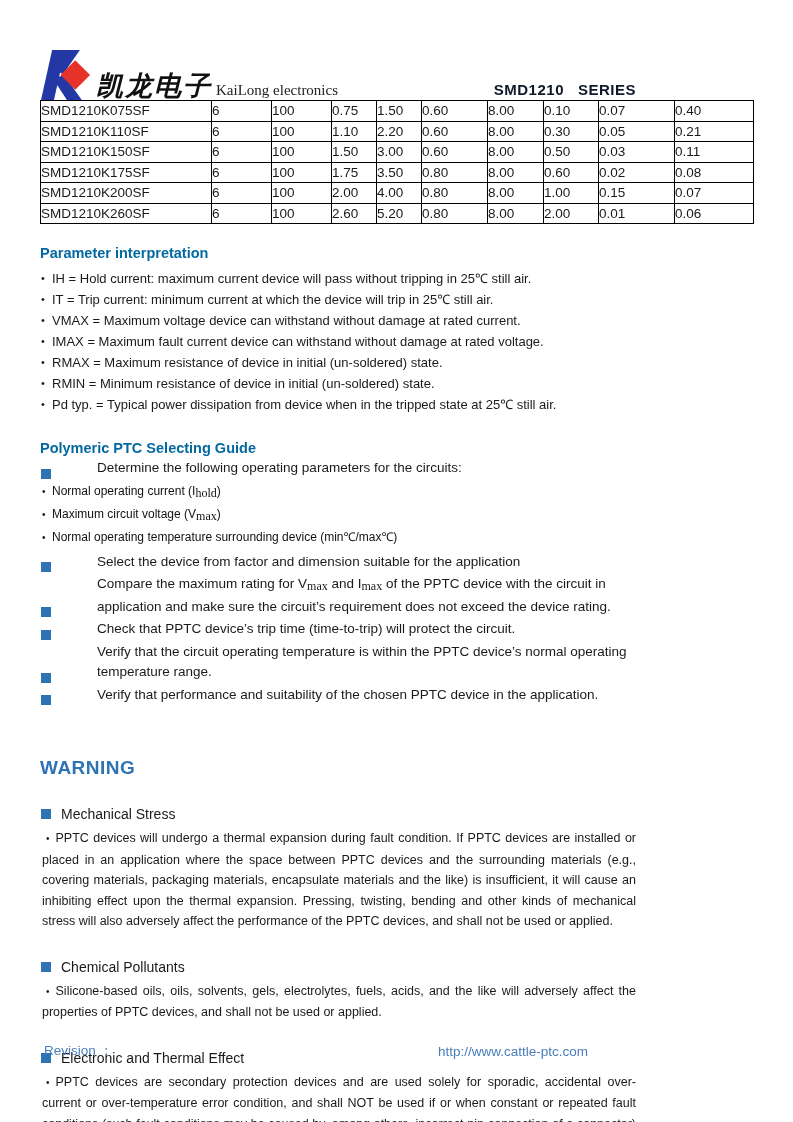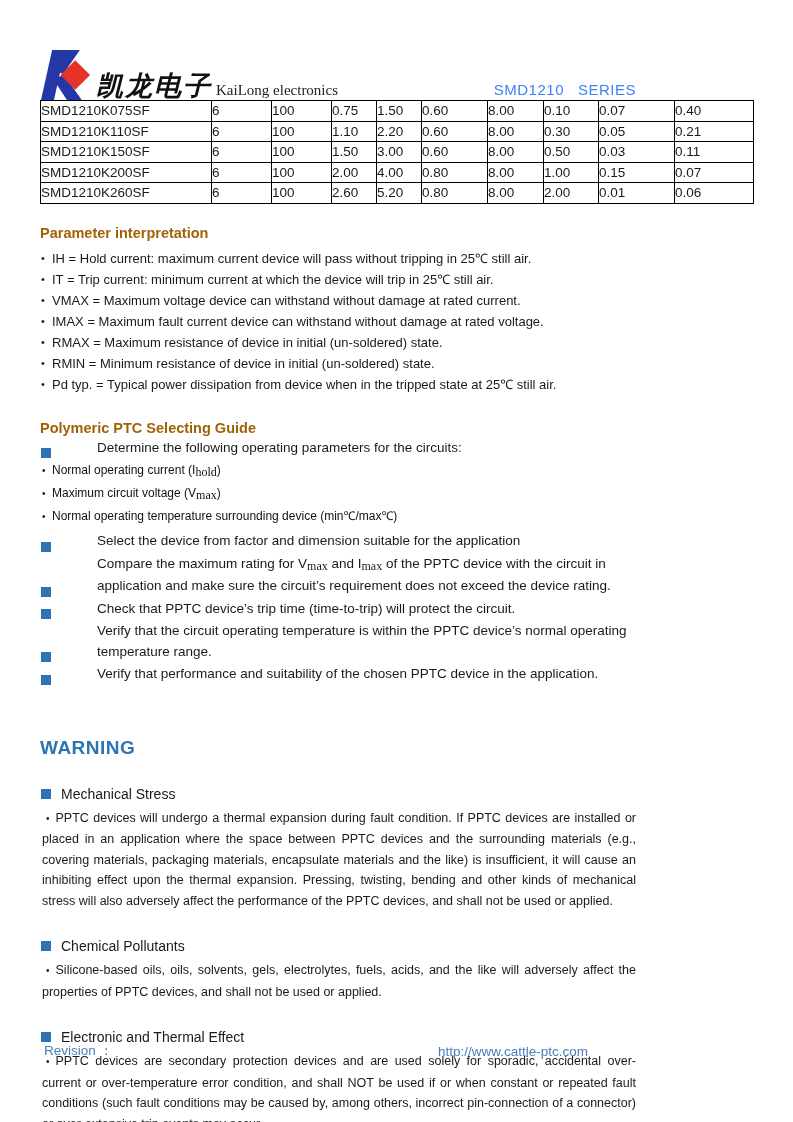--- a/index.html
+++ b/index.html
@@ -5,30 +5,30 @@
   html,body{margin:0;padding:0;background:#fff;}
   body{width:793px;height:1122px;overflow:hidden;font-family:"Liberation Sans",sans-serif;color:#1a1a1a;}
   .page{width:676px;height:1122px;box-sizing:border-box;padding:50px 40px 0 40px;position:relative;}
 
   
   .header{display:flex;justify-content:space-between;align-items:flex-end;height:50px;margin-bottom:0;}
   .logo{display:flex;align-items:flex-end;gap:4px;}
   .logo-mark{width:52px;height:50px;flex:0 0 auto;}
   .logo-cn{font-family:"Liberation Serif",serif;font-weight:bold;font-style:italic;font-size:27px;line-height:1;letter-spacing:2px;color:#111;}
   .logo-en{font-family:"Liberation Serif",serif;font-size:15px;color:#222;padding-bottom:1px;}
-  .series{color:#3b82f6;font-weight:normal;font-size:15px;padding-bottom:2px;letter-spacing:.5px;}
+  .series{color:#0f172a;font-weight:bold;font-size:15px;padding-bottom:2px;letter-spacing:.5px;}
   .series .gap{display:inline-block;width:14px;}
 
   
   table{border-collapse:collapse;width:713px;table-layout:fixed;}
   table,td{border:1.5px solid #000;}
   td{height:19.5px;text-align:left;font-size:13.5px;padding:0;white-space:nowrap;overflow:hidden;}
 
   
-  .sec-heading{color:#a16207;font-weight:bold;font-size:14.5px;margin:0;}
+  .sec-heading{color:#0369a1;font-weight:bold;font-size:14.5px;margin:0;}
   .param-heading{margin-top:21px;}
   .param-list{list-style:none;margin:7px 0 0 0;padding:0;}
   .param-list li{font-size:13px;line-height:21px;padding-left:12px;position:relative;}
   .param-list li::before{content:"\2022";position:absolute;left:1px;top:0;font-size:11px;}
 
   .guide-heading{margin-top:25px;}
   .sq-line{display:flex;align-items:flex-end;font-size:13.5px;line-height:20.5px;margin-top:2px;gap:36px;}
   .sq{flex:0 0 auto;width:10px;height:10px;background:#2e74b5;margin:5px 10px 0 1px;}
   .sub-list{list-style:none;margin:2px 0 2px 0;padding:0;}
   .sub-list li{font-size:12px;line-height:21px;padding-left:12px;position:relative;color:#111;}
@@ -117,20 +117,32 @@
           <td>100</td>
           <td>1.50</td>
           <td>3.00</td>
           <td>0.60</td>
           <td>8.00</td>
           <td>0.50</td>
           <td>0.03</td>
           <td>0.11</td>
         </tr>
 
+        <tr>
+          <td>SMD1210K175SF</td>
+          <td>6</td>
+          <td>100</td>
+          <td>1.75</td>
+          <td>3.50</td>
+          <td>0.80</td>
+          <td>8.00</td>
+          <td>0.60</td>
+          <td>0.02</td>
+          <td>0.08</td>
+        </tr>
 
         <tr>
           <td>SMD1210K200SF</td>
           <td>6</td>
           <td>100</td>
           <td>2.00</td>
           <td>4.00</td>
           <td>0.80</td>
           <td>8.00</td>
           <td>1.00</td>

